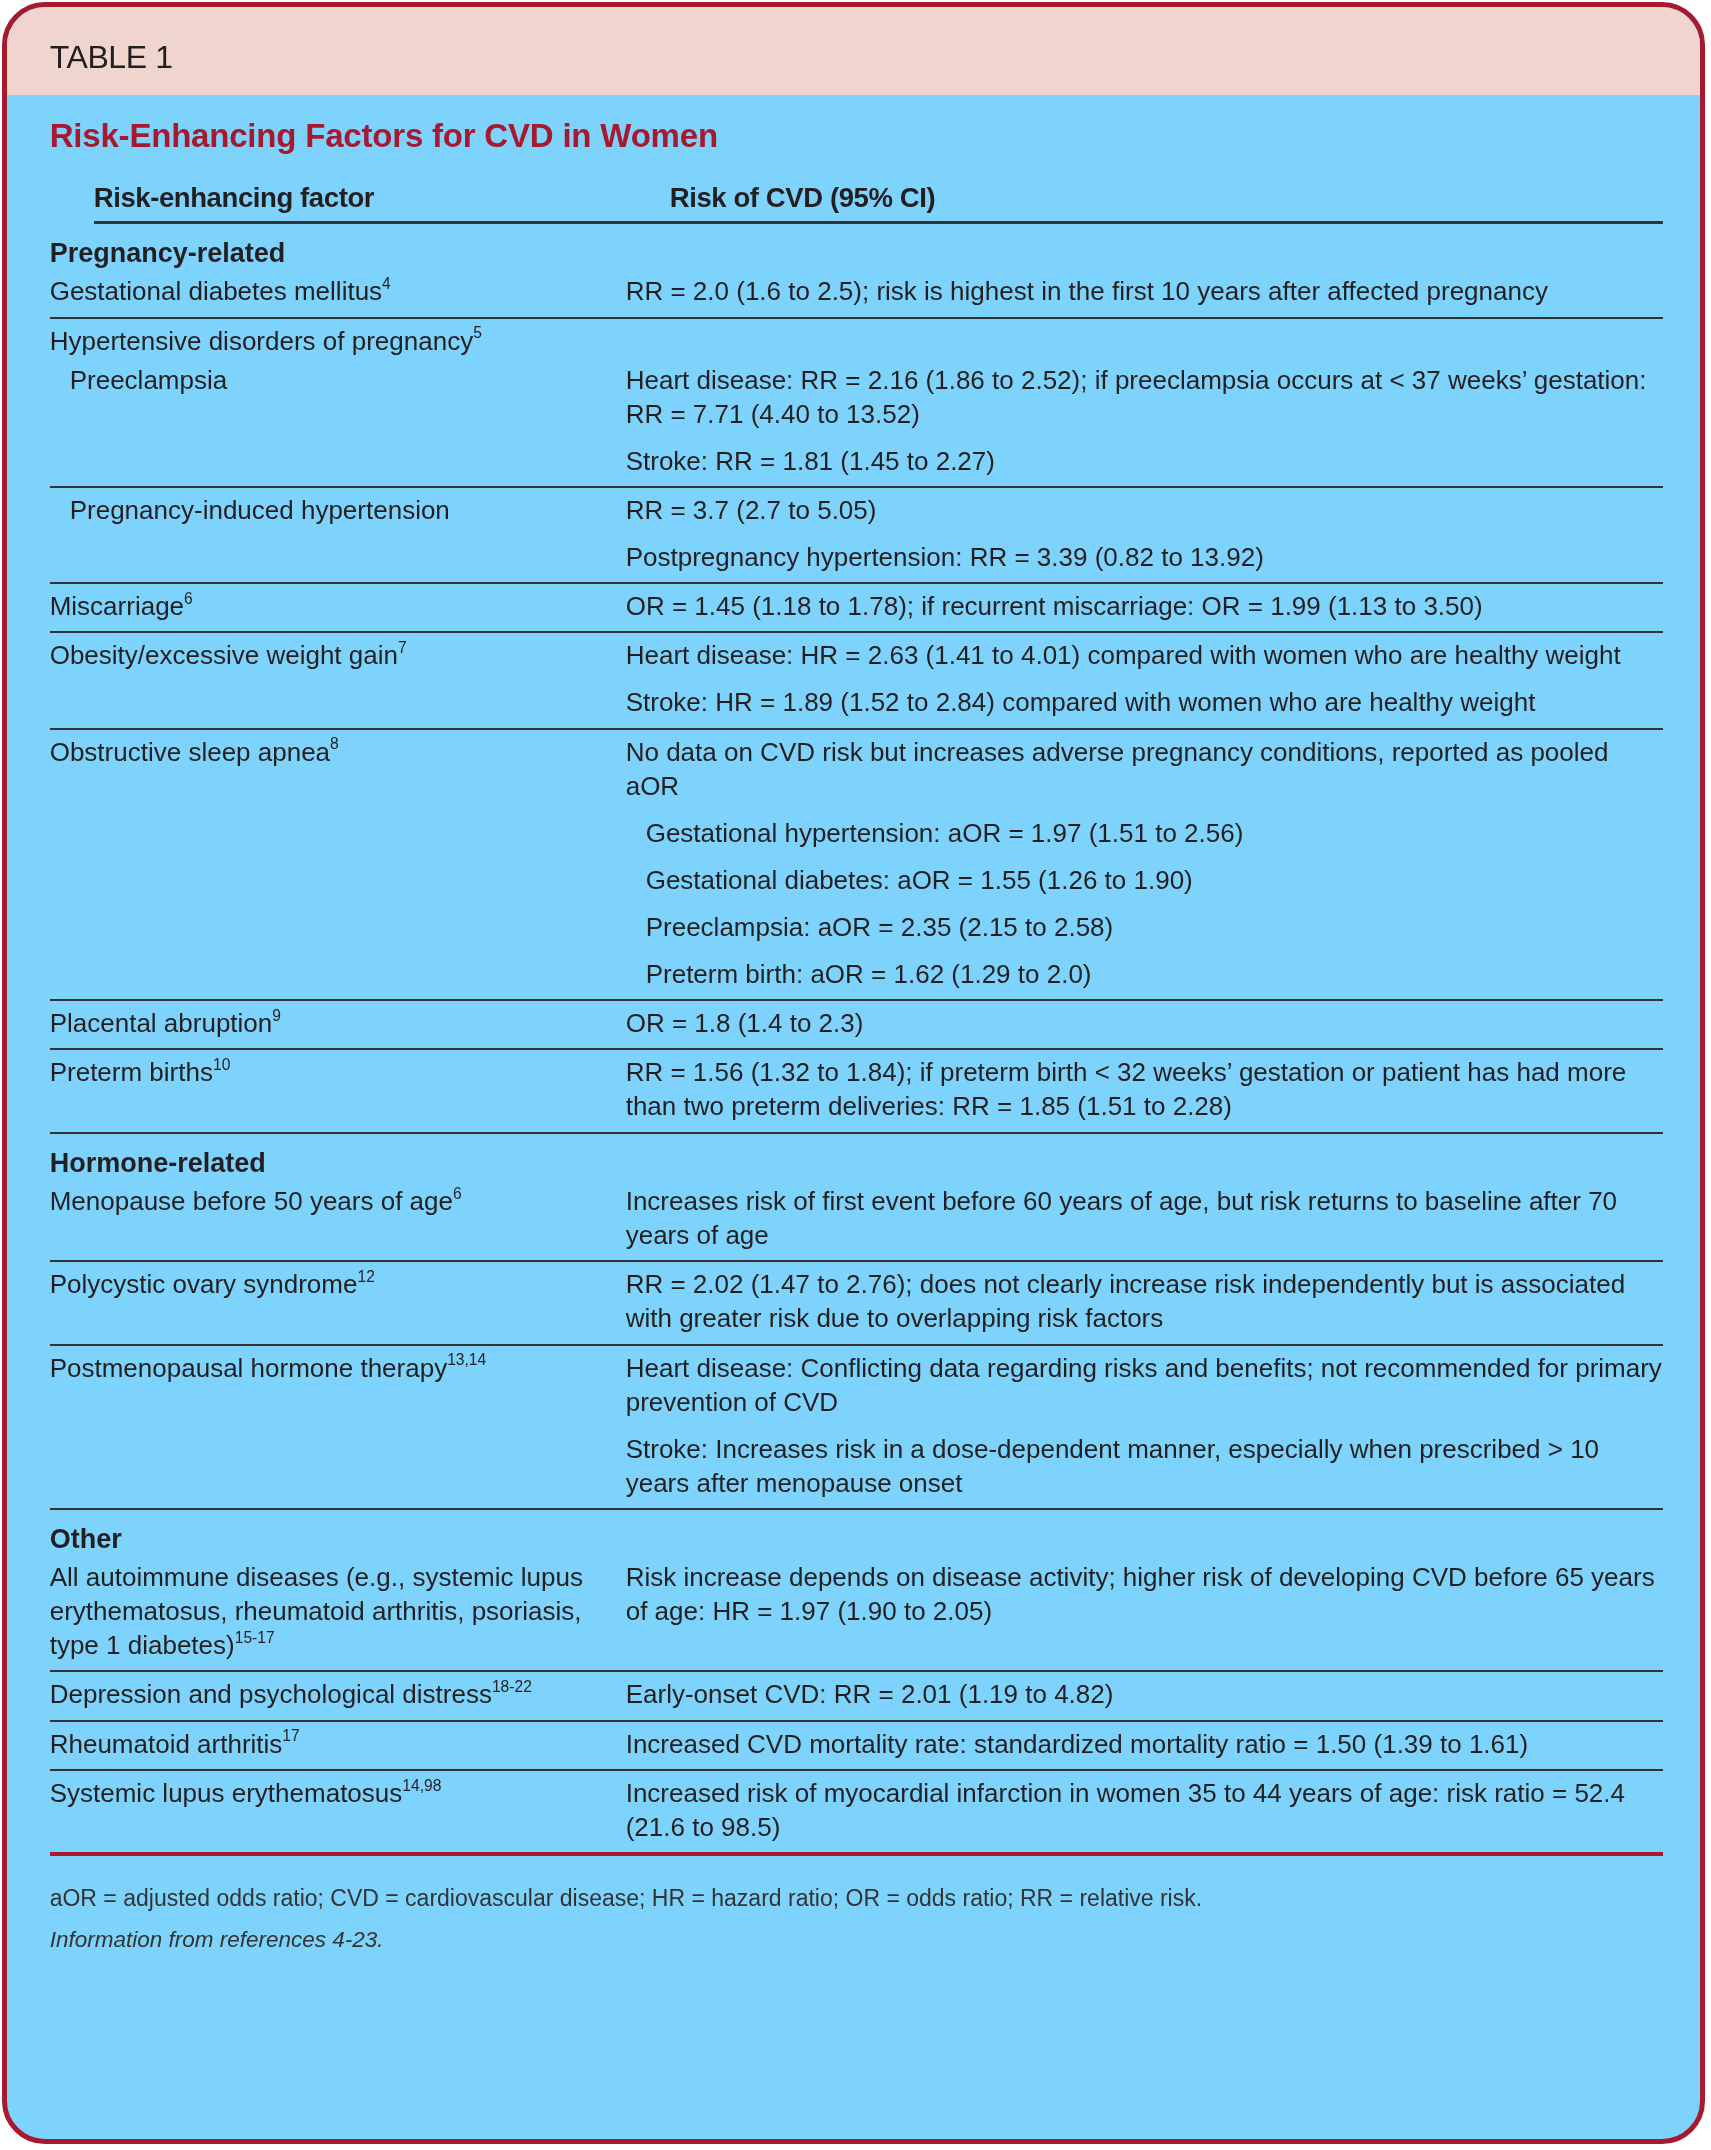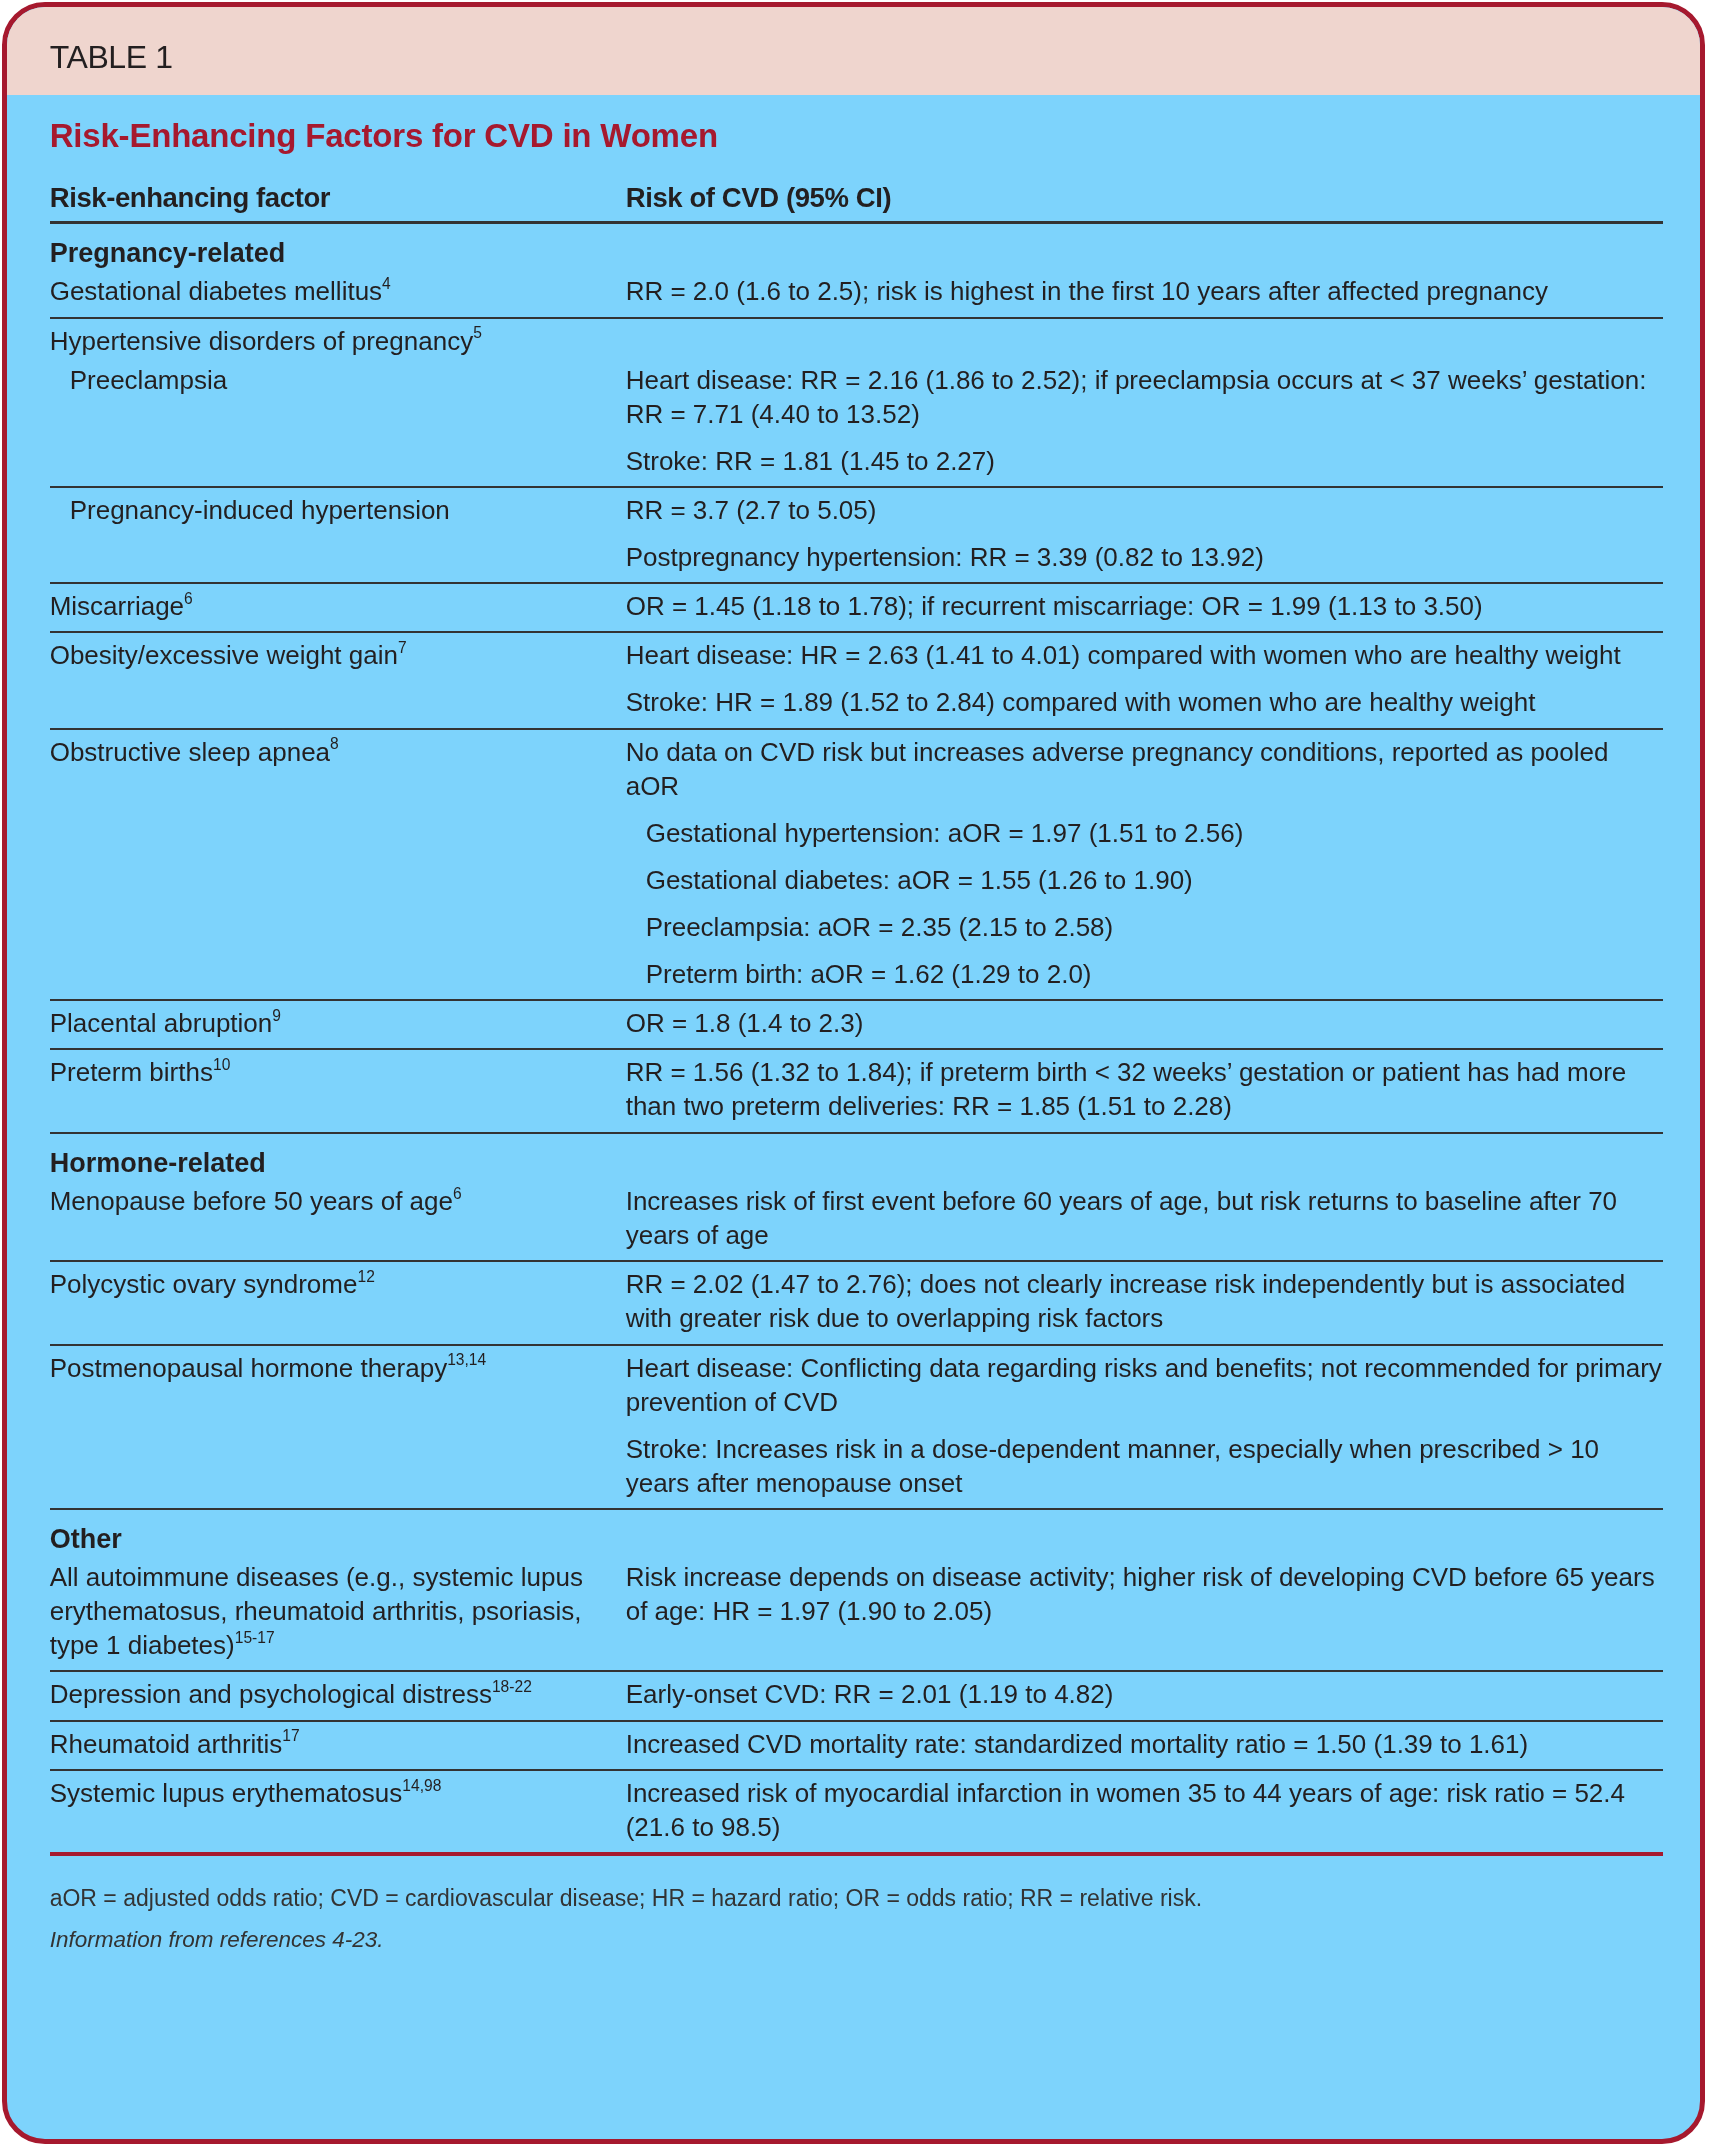--- a/index.html
+++ b/index.html
@@ -5,21 +5,21 @@
   html, body { margin: 0; padding: 0; background: #ffffff; }
   body { width: 1711px; height: 2151px; position: relative; overflow: hidden;
          font-family: "Liberation Sans", sans-serif; color: #231f20; }
   .frame { position: absolute; left: 1.7px; top: 2px; width: 1703px; height: 2142px;
            border: 5.8px solid #a6192e; border-radius: 43px; box-sizing: border-box; overflow: hidden; background: #7dd3fc; }
   .band { position: absolute; left: 0; top: 0; right: 0; height: 88px; background: #efd5ce; }
   .table-label { position: absolute; left: 43px; top: 32px; font-size: 32px; letter-spacing: -0.4px;
                  font-family: "Liberation Sans", sans-serif; color: #231f20; }
   .title { position: absolute; left: 43px; top: 110px; font-size: 33px; font-weight: bold; color: #a6192e; letter-spacing: -0.2px; }
   .content { position: absolute; left: 43px; top: 167px; width: 1613px; }
-  .colhead { display: flex; height: 47px; border-bottom: 3.3px solid #333; align-items: center; font-size: 27.5px; font-weight: bold; letter-spacing: -0.4px; }
+  .colhead { display: flex; height: 47px; border-bottom: 3.3px solid #333; align-items: center; font-size: 27.5px; font-weight: bold; letter-spacing: -0.4px; margin-left: 44px; }
   .c1 { width: 576px; flex: none; padding-right: 13.3px; box-sizing: border-box; }
   .c2 { flex: 1; }
   .section-head { font-size: 27px; font-weight: bold; padding-top: 13.3px; height: 32px; line-height: 32px; }
   .row { display: flex; border-bottom: 2.5px solid #333; padding: 5px 0 8.3px 0; font-size: 26px; line-height: 34px; }
   .row.noborder { border-bottom: none; padding-bottom: 0; gap: 16px; }
   .row.last { border-bottom: 4.2px solid #a6192e; }
   .indent1 { padding-left: 20px; }
   .sub { padding-left: 20px; }
   .para + .para { margin-top: 13px; }
   sup { font-size: 60%; line-height: 0; position: relative; top: -1.7px; vertical-align: super; }

